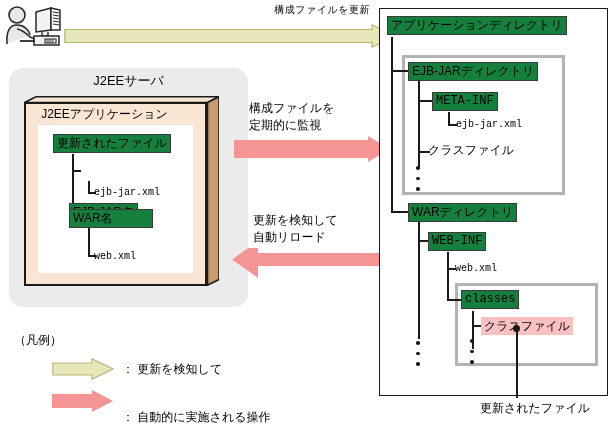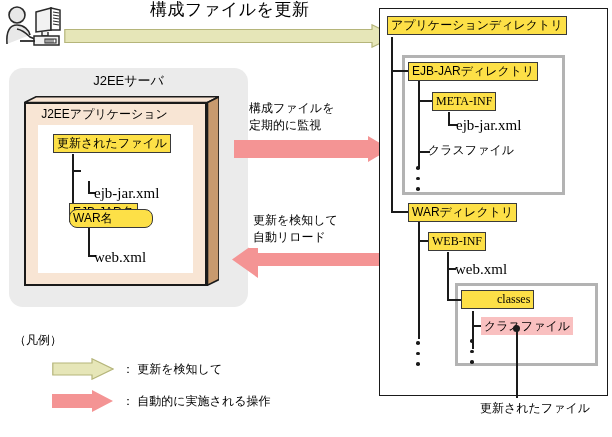--- a/index.html
+++ b/index.html
@@ -3,29 +3,29 @@
 <meta charset="utf-8">
 <style>
   html,body{margin:0;padding:0;background:#ffffff;}
   body{
     width:612px;height:437px;position:relative;overflow:hidden;
     font-family:"Liberation Sans","DejaVu Sans",sans-serif;
     color:#000;
     -webkit-font-smoothing:none;
   }
   .abs{position:absolute;}
-  .mono{font-family:Liberation Serif, serif;}
+  .mono{font-family:Liberation Mono, monospace;}
 
   
   #user-icon{left:4px;top:4px;width:60px;height:44px;}
 
   
   #top-arrow-label{
-    left:150px;top:2px;width:220px;text-align:left;
-    font-size:17px;line-height:16px;letter-spacing:.5px;
+    left:150px;top:2px;width:220px;text-align:right;
+    font-size:10px;line-height:16px;letter-spacing:.5px;
   }
 
   
   #yellow-arrow{left:64px;top:24px;width:332px;height:24px;}
 
   
   #j2ee-server-panel{
     left:9px;top:68px;width:239px;height:239px;
     background:#ebebeb;border-radius:14px;
   }
@@ -43,32 +43,32 @@
   #j2ee-app-title{
     left:26px;top:106px;width:157px;text-align:center;
     font-size:12px;line-height:17px;
   }
   #app-inner-white{
     left:38px;top:125px;width:155px;height:148px;background:#ffffff;
   }
 
   
   .node{
-    position:absolute;border:1.5px solid #3a3a3a;background:#fde047;
+    position:absolute;border:1.5px solid #3a3a3a;background:#15803d;
     box-sizing:border-box;white-space:nowrap;
   }
   .node-lbl{display:block;padding:1px 3px;font-size:12px;line-height:15px;}
-  .leaf{position:absolute;white-space:nowrap;font-size:15px;line-height:14px;}
+  .leaf{position:absolute;white-space:nowrap;font-size:10px;line-height:14px;}
   .vline{position:absolute;background:#1a1a1a;width:1.5px;}
   .hline{position:absolute;background:#1a1a1a;height:1.5px;}
 
   #n-appname{left:53px;top:134px;}
   #n-ejbjar{left:69px;top:163px;margin-top:40px;}
   #l-ejbjarxml{left:94px;top:186px;}
-  #n-warname{left:69px;top:209px;width:84px;border-radius:8px;}
+  #n-warname{left:69px;top:209px;width:84px;}
   #l-webxml{left:94px;top:250px;}
 
   
   #mid-label-1{
     left:249px;top:100px;font-size:12px;line-height:17px;white-space:pre-line;
   }
   #mid-label-2{
     left:249px;top:210px;font-size:12px;line-height:17px;white-space:pre-line;
     background:#fff;padding:2px 4px;z-index:5;
   }
@@ -85,21 +85,21 @@
 
   
   #n-appdir{left:387px;top:16px;}
   #n-ejbdir{left:408px;top:62px;}
   #n-metainf{left:432px;top:92px;}
   #l-ejbjarxml2{left:456px;top:118px;}
   #l-classfile1{left:428px;top:143px;font-size:12px;}
   #n-wardir{left:408px;top:203px;}
   #n-webinf{left:428px;top:232px;}
   #l-webxml2{left:455px;top:262px;}
-  #n-classes{left:461px;top:290px;padding-left:32px;}
+  #n-classes{left:461px;top:290px;}
   #n-classfile-hl{
     left:481px;top:317px;background:#f9c0c0;padding:1px 3px;
     font-size:12px;line-height:16px;white-space:nowrap;
   }
 
   
   .greybox{position:absolute;border:3px solid #b3b3b3;box-sizing:border-box;}
   #grey-ejb{left:402px;top:55px;width:163px;height:140px;}
   #grey-classes{left:455px;top:283px;width:143px;height:83px;}
 
@@ -110,21 +110,21 @@
   
   #callout-line{left:516px;top:330px;width:1.5px;height:68px;background:#1a1a1a;}
   #callout-dot{left:513px;top:325px;width:7px;height:7px;border-radius:50%;background:#1a1a1a;}
   #callout-label{left:480px;top:400px;font-size:12px;line-height:16px;white-space:nowrap;}
 
   
   #legend-title{left:14px;top:332px;font-size:12px;line-height:16px;text-align:center;}
   #legend-arrow-user{left:52px;top:358px;width:62px;height:22px;}
   #legend-text-user{left:122px;top:360px;font-size:12px;line-height:18px;white-space:nowrap;}
   #legend-arrow-auto{left:52px;top:390px;width:62px;height:22px;}
-  #legend-text-auto{left:122px;top:392px;font-size:12px;line-height:18px;white-space:nowrap;}
+  #legend-text-auto{left:122px;top:408px;font-size:12px;line-height:18px;white-space:nowrap;}
 </style>
 </head>
 <body>
 
 <div class="abs" id="user-icon">
   <svg width="60" height="44" viewBox="0 0 60 44">
 
     <circle cx="13" cy="11" r="8" fill="#e8e8e8" stroke="#2a2a2a" stroke-width="1.6"></circle>
 
     <path d="M3 40 C2 27 6 21 13 21 C20 21 25 26 26 31" fill="#e8e8e8" stroke="#2a2a2a" stroke-width="1.6"></path>

